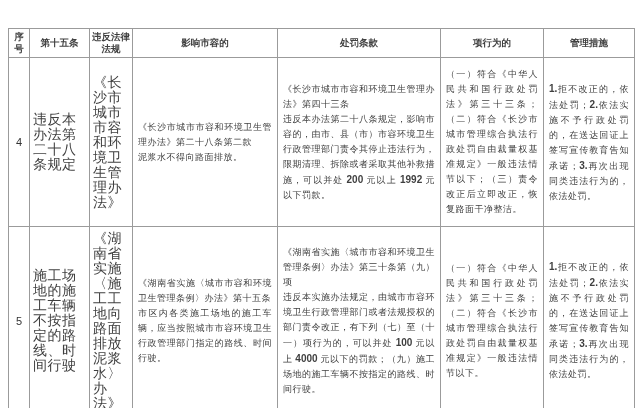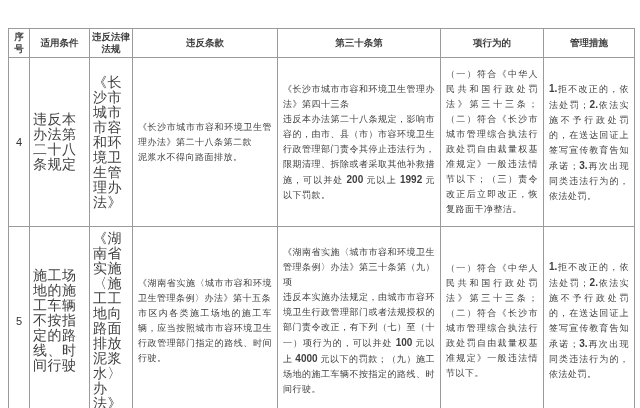--- a/index.html
+++ b/index.html
@@ -79,24 +79,24 @@
       <col style="width:60px">
       <col style="width:43px">
       <col style="width:145px">
       <col style="width:163px">
       <col style="width:103px">
       <col style="width:91px">
     </colgroup>
     <tbody>
         <tr class="header-row">
       <th>序号</th>
-      <th>适用条件</th>
+      <th>第十五条</th>
       <th>违反法律法规</th>
-      <th>违反条款</th>
-      <th>第三十条第</th>
+      <th>影响市容的</th>
+      <th>处罚条款</th>
       <th>项行为的</th>
       <th>管理措施</th>
     </tr>
     <tr class="row-4">
       <td class="c-seq">4</td>
       <td class="c-center">违反本办法第二十八条规定</td>
       <td class="c-center">《长沙市城市市容和环境卫生管理办法》</td>
       <td class="c-text">《长沙市城市市容和环境卫生管理办法》第二十八条第二款
 泥浆水不得向路面排放。</td>
       <td class="c-text"><span>《长沙市城市市容和环境卫生管理办法》第四十三条

